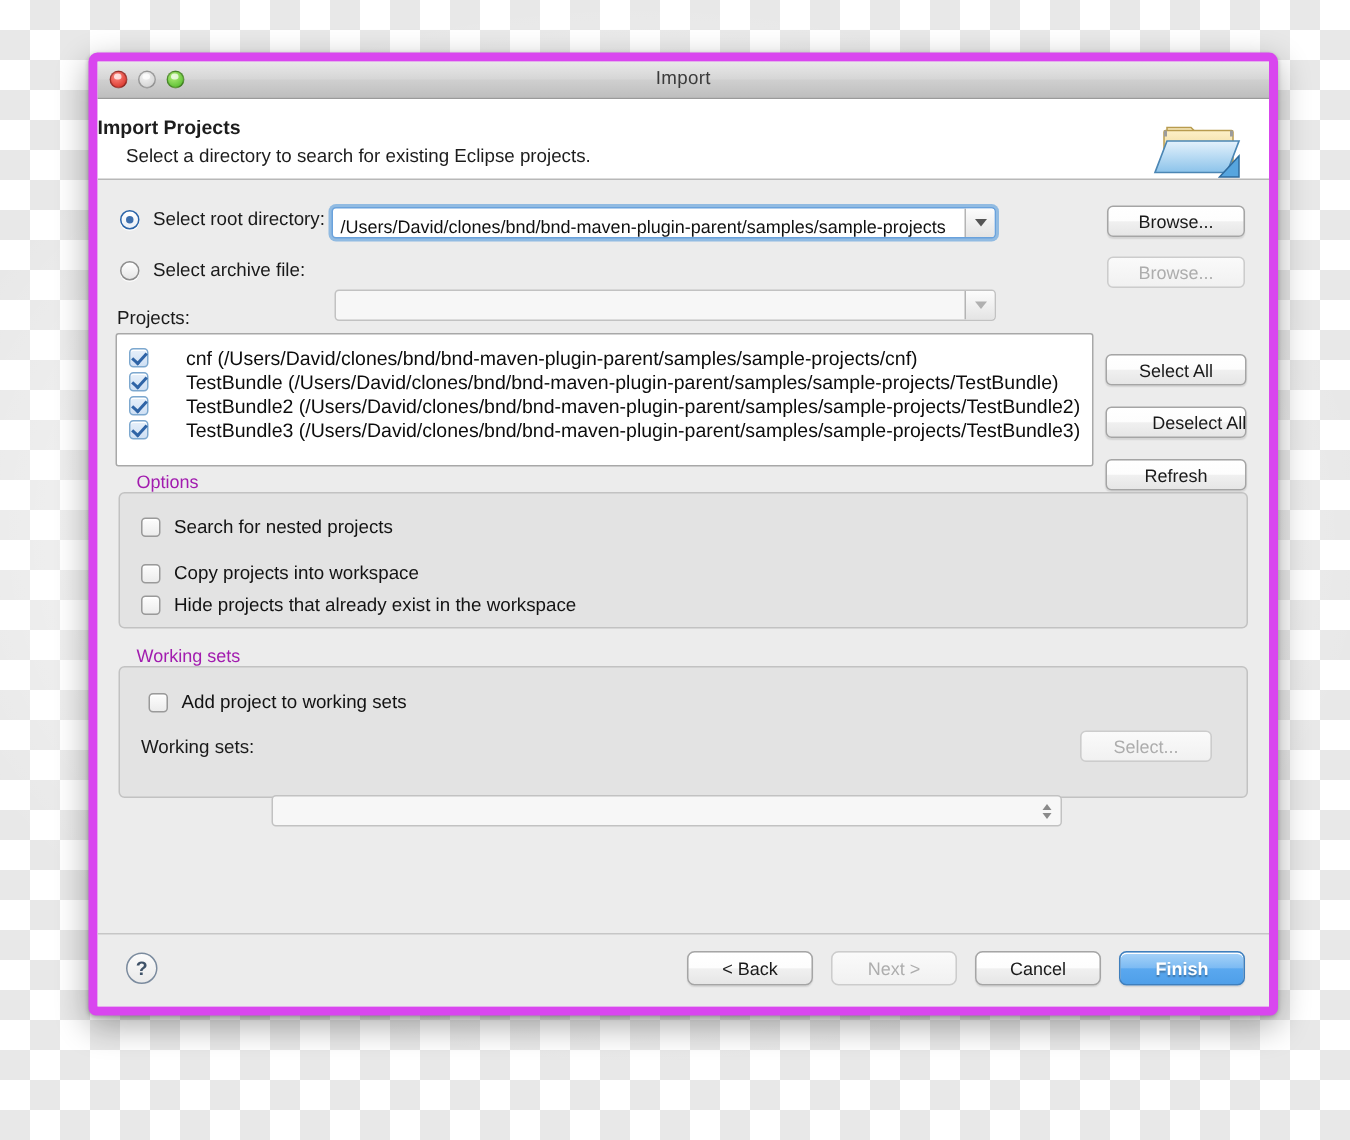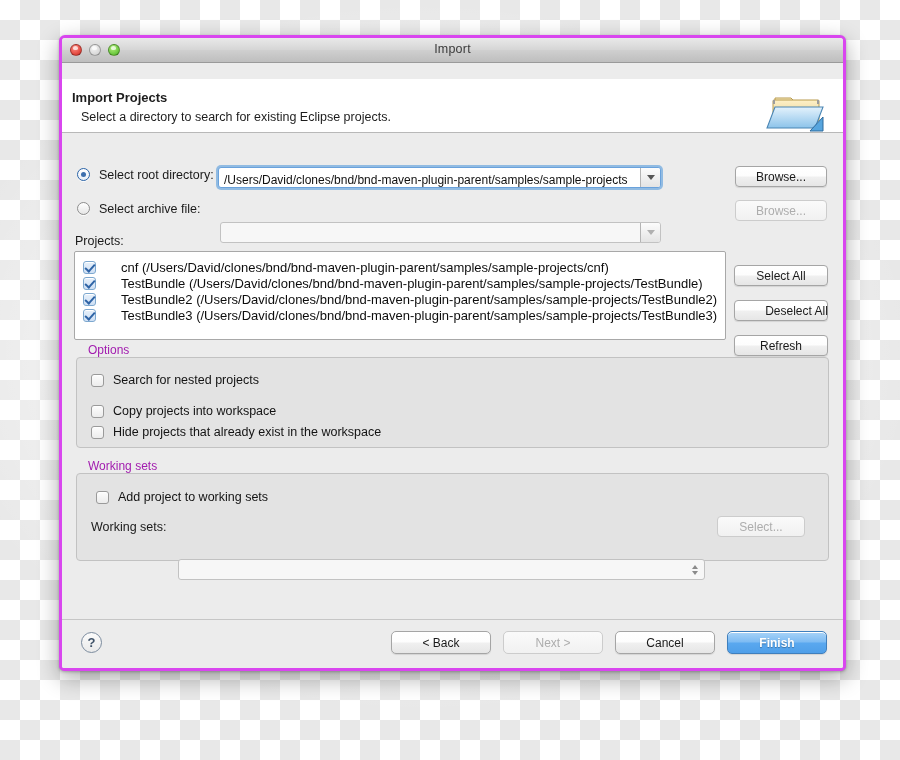--- a/index.html
+++ b/index.html
@@ -22,27 +22,26 @@
     background: radial-gradient(ellipse 70% 60% at 47% 47%, rgba(255,255,255,0.92) 0%, rgba(255,255,255,0.55) 45%, rgba(255,255,255,0.0) 78%);
     pointer-events: none;
   }
 
   
   .window {
     position: absolute;
     left: 59px; top: 35px;
     width: 781px; height: 630px;
     background: #ececec;
-    border: 3px solid #d946ef;
+    border: 6px solid #d946ef;
     border-radius: 6px 6px 5px 5px;
     box-shadow: 0 7px 22px rgba(0,0,0,0.33), 0 1px 3px rgba(0,0,0,0.25);
     overflow: hidden;
     display: flex;
     flex-direction: column;
-    gap: 16px;
   }
 
   .titlebar {
     height: 24px;
     background: linear-gradient(to bottom, #e9e9e9 0%, #d6d6d6 48%, #cfcfcf 52%, #bebebe 100%);
     border-bottom: 1px solid #9a9a9a;
     position: relative;
     flex: 0 0 auto;
   }
   .title-text {
@@ -84,21 +83,20 @@
     padding: 11px 0 12px 0;
     position: relative;
     height: 54px;
     box-sizing: border-box;
     flex: 0 0 auto;
   }
   .header-title {
     font-size: 13px;
     font-weight: bold;
     color: #1d1d1d;
-    margin-left: 10px;
     line-height: 15px;
   }
   .header-sub {
     font-size: 12.5px;
     color: #1d1d1d;
     margin-left: 19px;
     margin-top: 5px;
     line-height: 15px;
   }
   .header-icon {
@@ -110,21 +108,21 @@
   
   .body {
     flex: 1 1 auto;
     background: #ececec;
     position: relative;
   }
 
   .row {
     position: absolute;
     display: flex;
-    align-items: flex-start;
+    align-items: flex-end;
   }
 
   .lbl { font-size: 12.5px; color: #1a1a1a; }
 
   
   .radio {
     width: 13px; height: 13px;
     border-radius: 50%;
     box-sizing: border-box;
     border: 1px solid #8d8d8d;
@@ -298,21 +296,21 @@
     font-weight: bold;
     display: flex; align-items: center; justify-content: center;
     background: linear-gradient(to bottom, #fbfbfb, #eaeaea);
   }
   .footer-btns {
     position: absolute;
     right: 16px; top: 11px;
     display: flex;
     gap: 12px;
   }
-  .footer-btns .btn { width: 100px; height: 23px; border-radius: 5px; }
+  .footer-btns .btn { width: 84px; height: 23px; border-radius: 5px; }
 
   
   .stepper {
     position: absolute;
     right: 2px; top: 2px; bottom: 2px;
     width: 15px;
     display: flex;
     flex-direction: column;
     align-items: center;
     justify-content: center;

